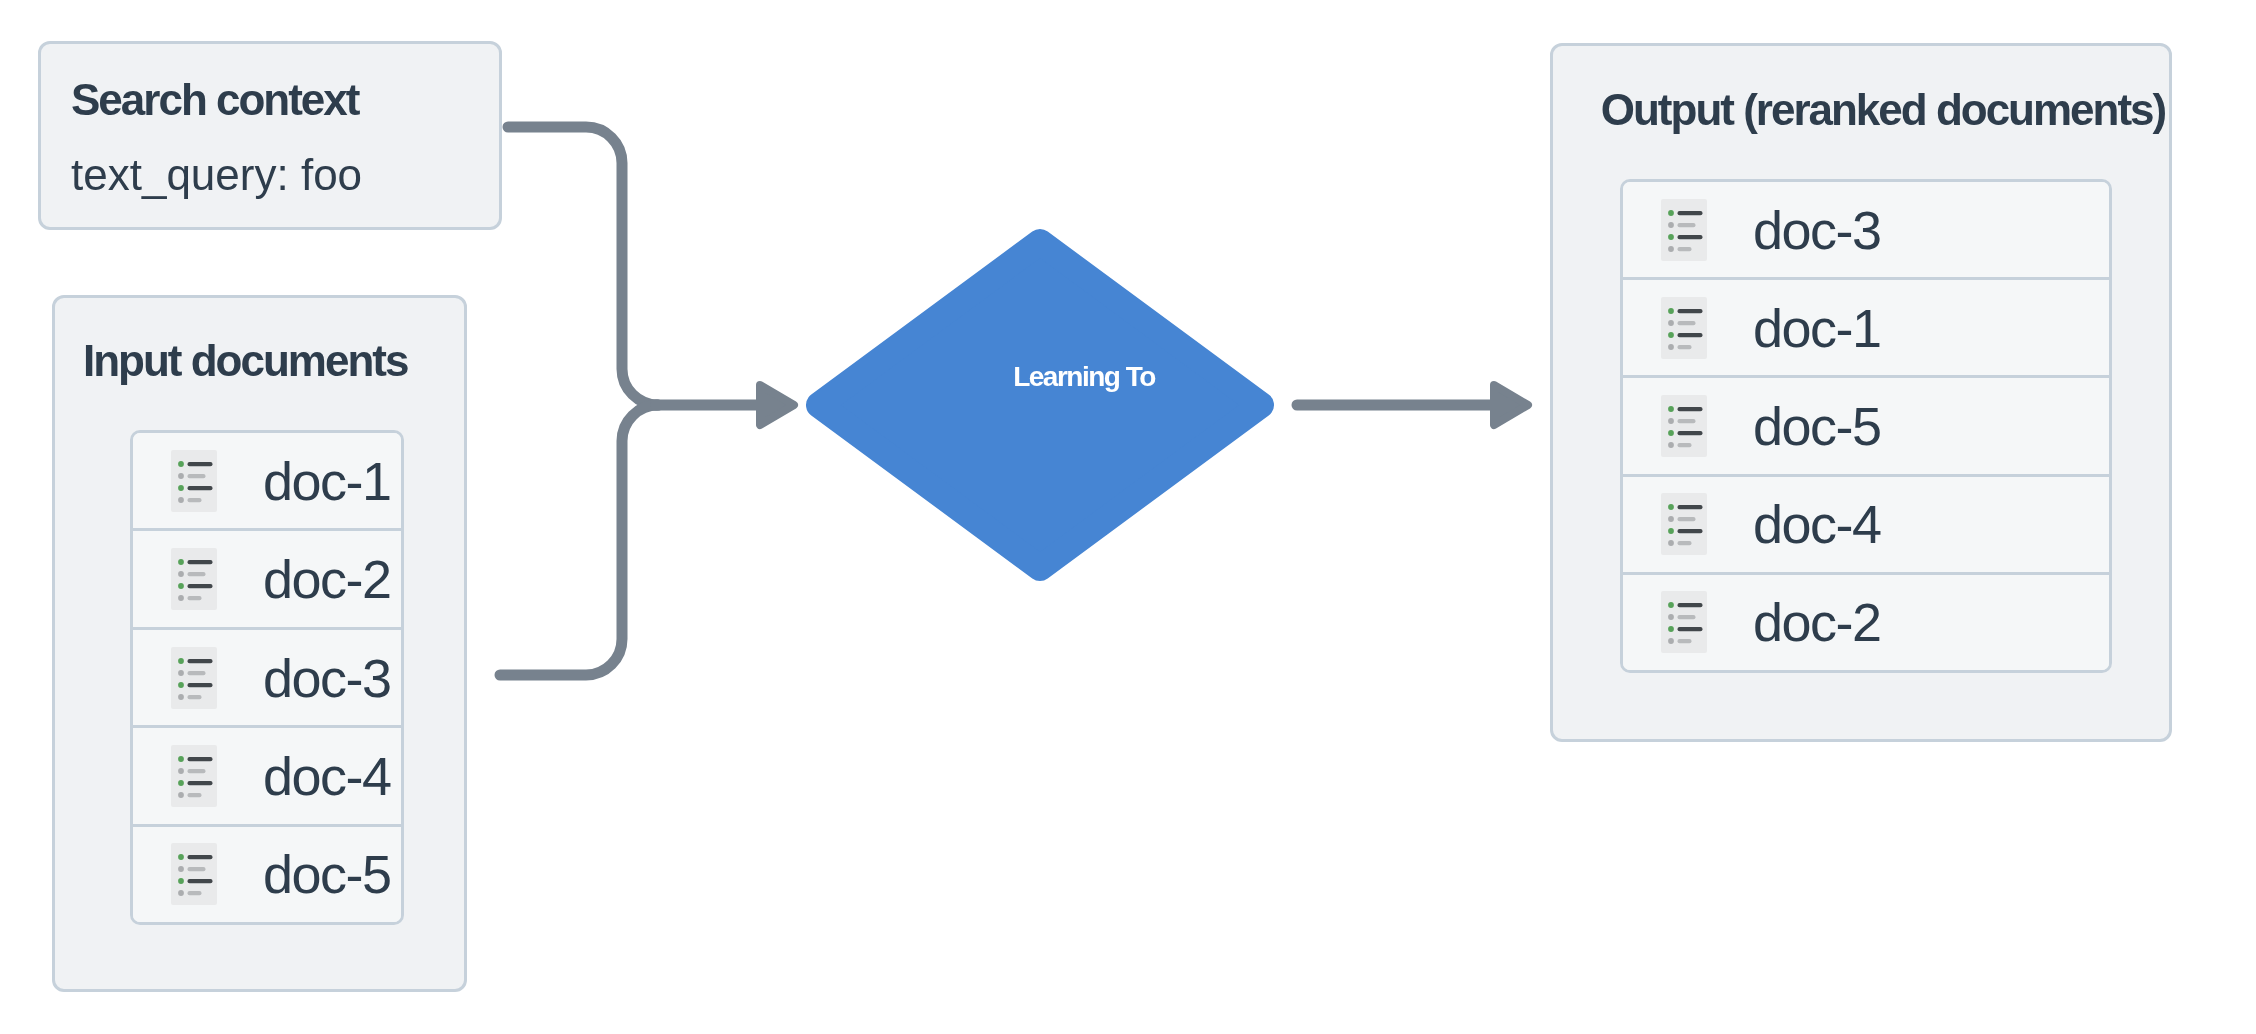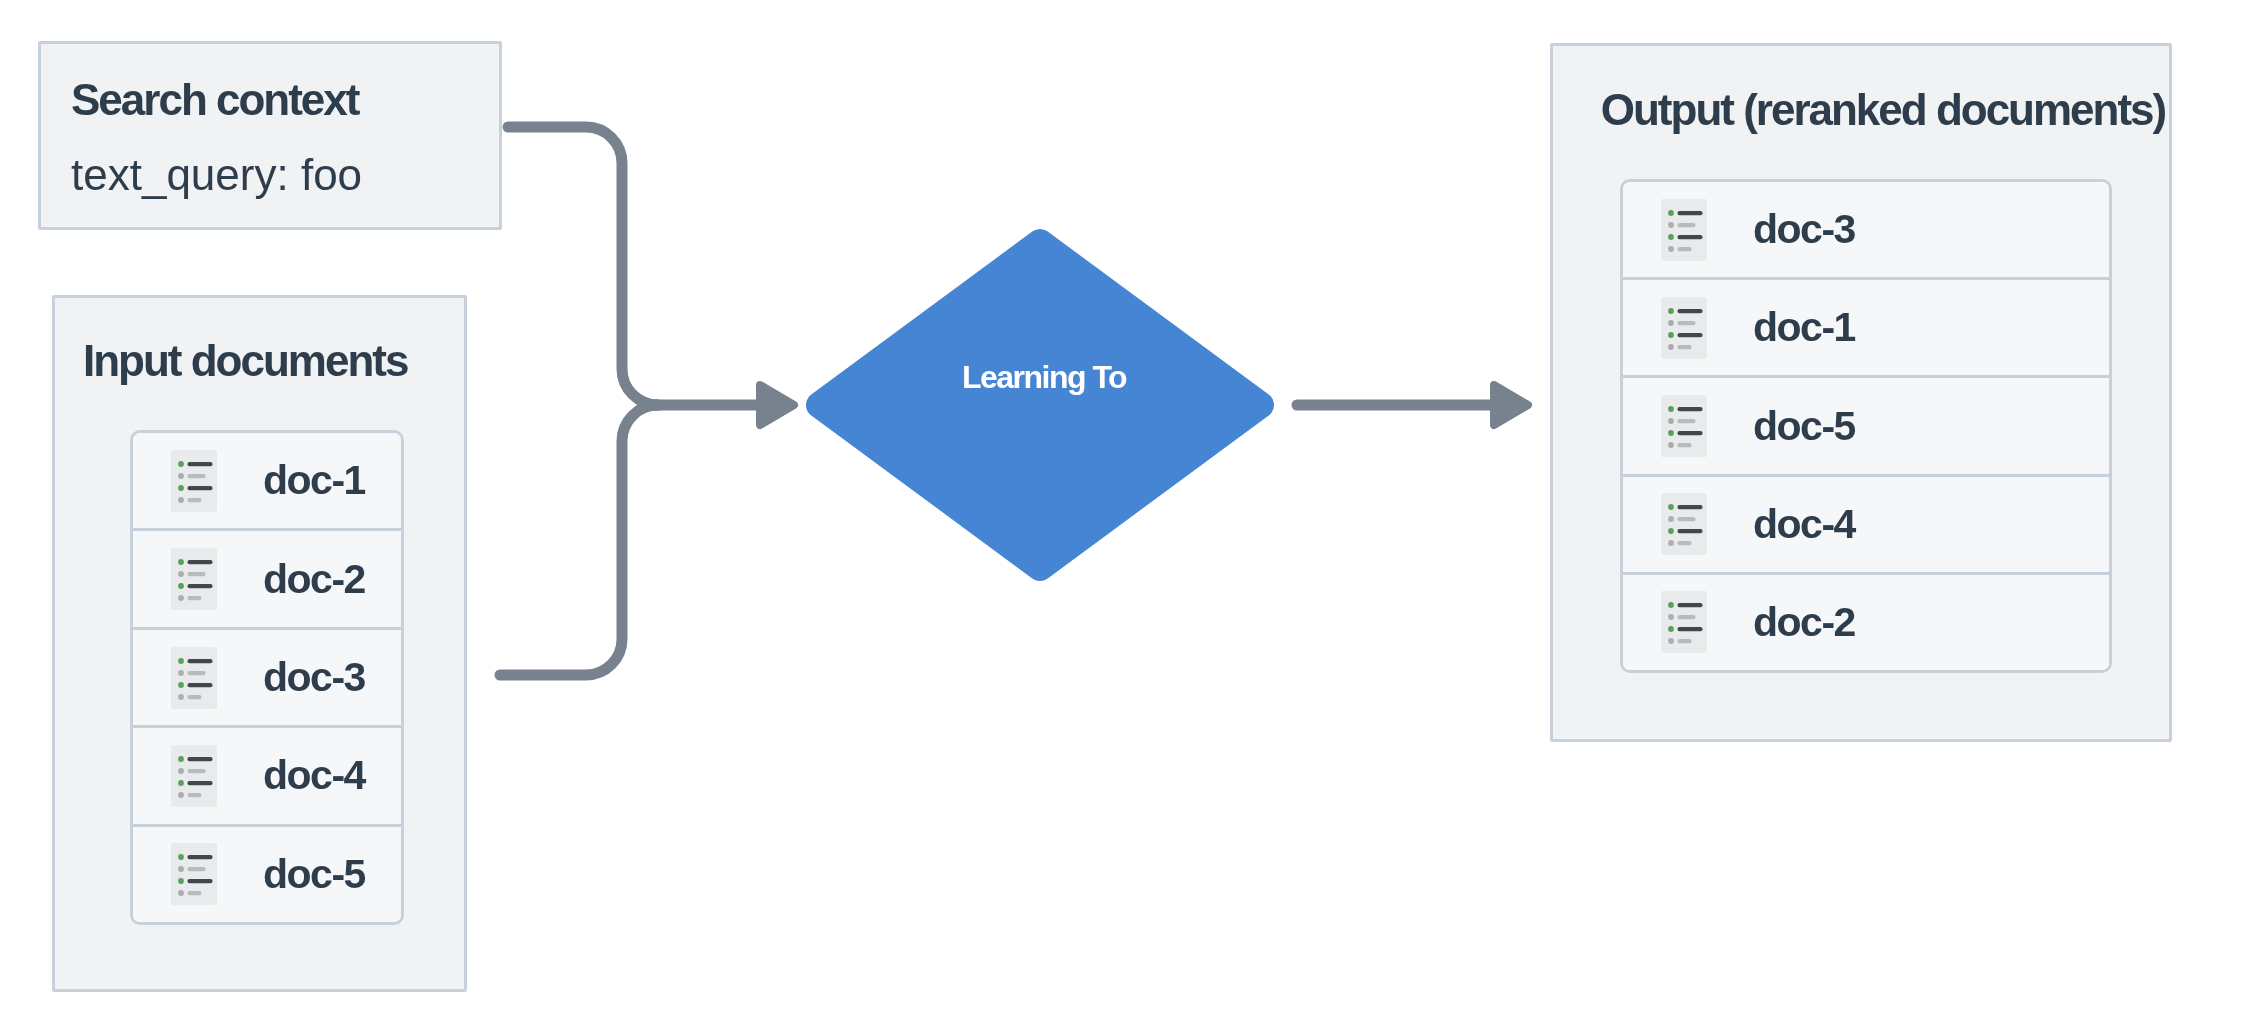--- a/index.html
+++ b/index.html
@@ -7,48 +7,48 @@
     --panel-fill:#f0f2f4; --row-fill:#f5f7f8; --text:#2e3d4c;
     --icon-bg:#e9eaeb; --icon-line-dark:#42474b; --icon-line-gray:#b8babc;
     --icon-dot-green:#57a259; --icon-dot-gray:#abadaf; --node-text:#ffffff;
   }
   *{margin:0;padding:0;box-sizing:border-box;}
   html,body{background:#ffffff;}
   body{font-family:"Liberation Sans", sans-serif;}
   .canvas{position:relative;width:2256px;height:1034px;background:#ffffff;overflow:hidden;}
   .connector-layer{position:absolute;left:0;top:0;width:2256px;height:1034px;}
 
-  .panel{position:absolute;background:var(--panel-fill);border:3px solid var(--border);border-radius:2px;}
+  .panel{position:absolute;background:var(--panel-fill);border:3px solid var(--border);border-radius:12px;}
   .panel-search{left:38px;top:41px;width:464px;height:189px;}
   .panel-input{left:52px;top:295px;width:415px;height:697px;}
   .panel-output{left:1550px;top:43px;width:622px;height:699px;padding-left:44px;}
 
   .panel-title{display:block;color:var(--text);font-size:44px;font-weight:700;
     letter-spacing:-2px;line-height:44px;white-space:nowrap;}
   .panel-search .panel-title{margin:34px 0 0 30px;}
   .panel-input  .panel-title{margin:41px 0 0 28px;}
   .panel-output .panel-title{margin:42px 0 0 0;text-align:center;}
   .panel-sub{display:block;color:var(--text);font-size:44px;font-weight:400;
     line-height:44px;margin:31px 0 0 30px;white-space:nowrap;}
 
   .doc-list{position:absolute;border:3px solid var(--border);border-radius:10px;
     background:var(--row-fill);display:flex;flex-direction:column;overflow:hidden;}
   .panel-input  .doc-list{left:75px;top:132px;width:274px;height:495px;}
   .panel-output .doc-list{left:67px;top:133px;width:492px;height:494px;}
   .doc-row{flex:1;display:flex;align-items:center;gap:46px;padding-left:38px;background:var(--row-fill);}
   .doc-row + .doc-row{border-top:3px solid var(--border);}
-  .doc-label{color:var(--text);font-size:41px;font-weight:700;letter-spacing:-1.5px;white-space:nowrap;}
+  .doc-label{color:var(--text);font-size:54px;font-weight:400;letter-spacing:-1.5px;white-space:nowrap;}
   .doc-icon{width:46px;height:62px;flex:0 0 46px;}
 
   .shape-connector{stroke:var(--connector);stroke-width:11;fill:none;stroke-linecap:round;}
   .shape-arrowhead{fill:var(--connector);stroke:var(--connector);stroke-width:8;stroke-linejoin:round;}
   .shape-diamond{fill:var(--accent);stroke:var(--accent);stroke-width:26;stroke-linejoin:round;}
 
-  .diamond-label{position:absolute;left:812px;top:348px;width:464px;text-align:center;
-    color:var(--node-text);font-size:32px;font-weight:700;letter-spacing:-1.5px;line-height:58px;}
+  .diamond-label{position:absolute;left:852px;top:348px;width:464px;text-align:center;
+    color:var(--node-text);font-size:28px;font-weight:700;letter-spacing:-1.5px;line-height:58px;}
   .diamond-label span{display:block;}
 </style>
 </head>
 <body>
 
 <div class="canvas">
 
   <svg width="0" height="0" style="position:absolute" aria-hidden="true">
     <defs>
       <symbol id="doc-icon" viewBox="0 0 46 62">

